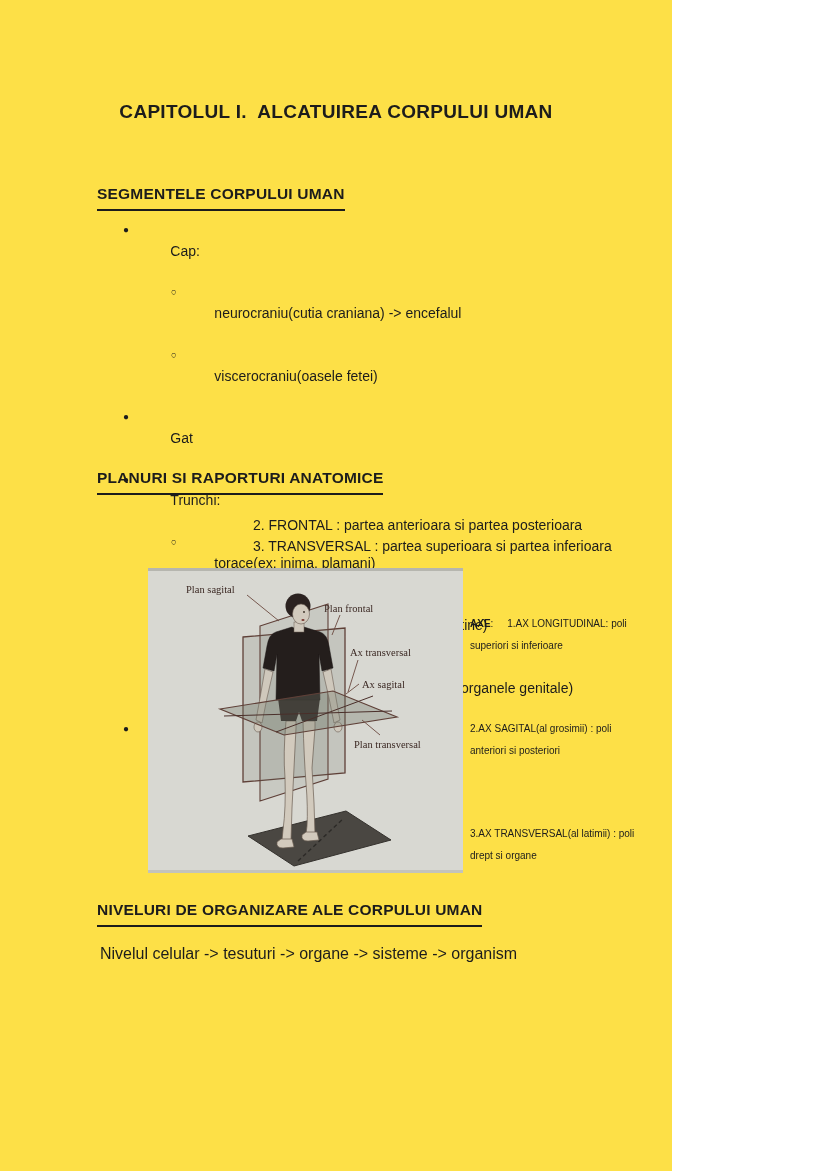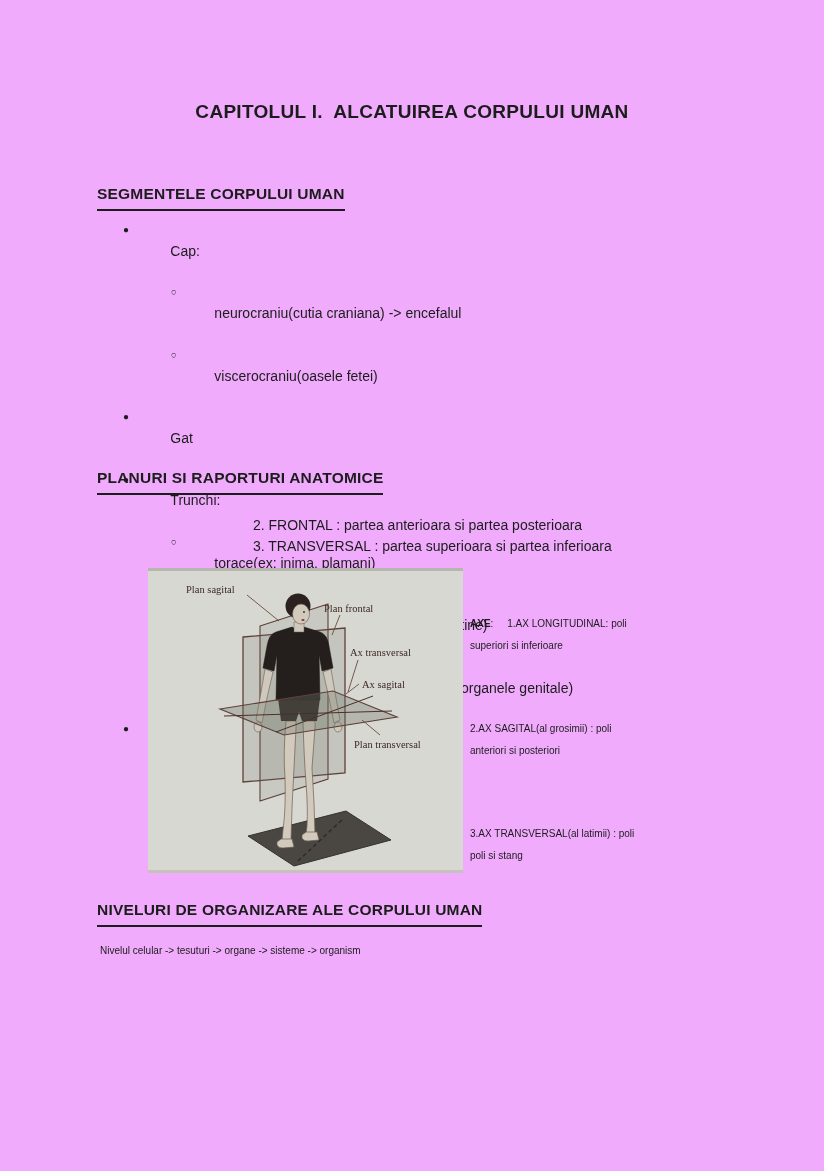--- a/index.html
+++ b/index.html
@@ -6,23 +6,23 @@
     --text: #1c1c1c;
     --photo-bg: #d8d8d2;
     --photo-label: #3b2823;
     --plane-stroke: #5f4038;
   }
   * { margin: 0; padding: 0; box-sizing: border-box; }
   html, body { background: #ffffff; }
   body { font-family: "Liberation Sans", sans-serif; color: var(--text); }
   #page {
     position: relative;
-    width: 824px;
+    width: 672px;
     height: 1171px;
-    background: #f0abfc;
+    background: #fde047;
     overflow: hidden;
   }
   .doc-title {
     position: absolute;
     left: 0; right: 0;
     top: 101px;
     text-align: center;
     font-size: 19px;
     font-weight: bold;
     white-space: pre;
@@ -84,21 +84,21 @@
     font-size: 10px;
     line-height: 22px;
     white-space: pre-wrap;
   }
   #axes-block .para { margin-bottom: 17px; }
 
   #levels-text {
     position: absolute;
     left: 100px;
     top: 945px;
-    font-size: 10px;
+    font-size: 16px;
     white-space: pre;
   }
 </style>
 </head>
 <body>
 
 <div id="page">
 
   <div class="doc-title">CAPITOLUL I.  ALCATUIREA CORPULUI UMAN</div>
 
@@ -190,20 +190,20 @@
       <text class="photo-label" x="176" y="44">Plan frontal</text>
       <text class="photo-label" x="202" y="88">Ax transversal</text>
       <text class="photo-label" x="214" y="120">Ax sagital</text>
       <text class="photo-label" x="206" y="180">Plan transversal</text>
     </svg>
   </div>
 
   <div id="axes-block">
     <div class="para"><span class="bold">AXE</span><span>:     1.AX LONGITUDINAL: poli</span><br><span>superiori si inferioare</span></div>
     <div class="para"><span>2.AX SAGITAL(al grosimii) : poli</span><br><span>anteriori si posteriori</span></div>
-    <div class="para"><span>3.AX TRANSVERSAL(al latimii) : poli</span><br><span>poli si stang</span></div>
+    <div class="para"><span>3.AX TRANSVERSAL(al latimii) : poli</span><br><span>drept si organe</span></div>
   </div>
 
   <div class="section-heading" id="heading-levels">NIVELURI DE ORGANIZARE ALE CORPULUI UMAN</div>
 
   <div id="levels-text">Nivelul celular -&gt; tesuturi -&gt; organe -&gt; sisteme -&gt; organism</div>
 
 </div>
 
 </body></html>

